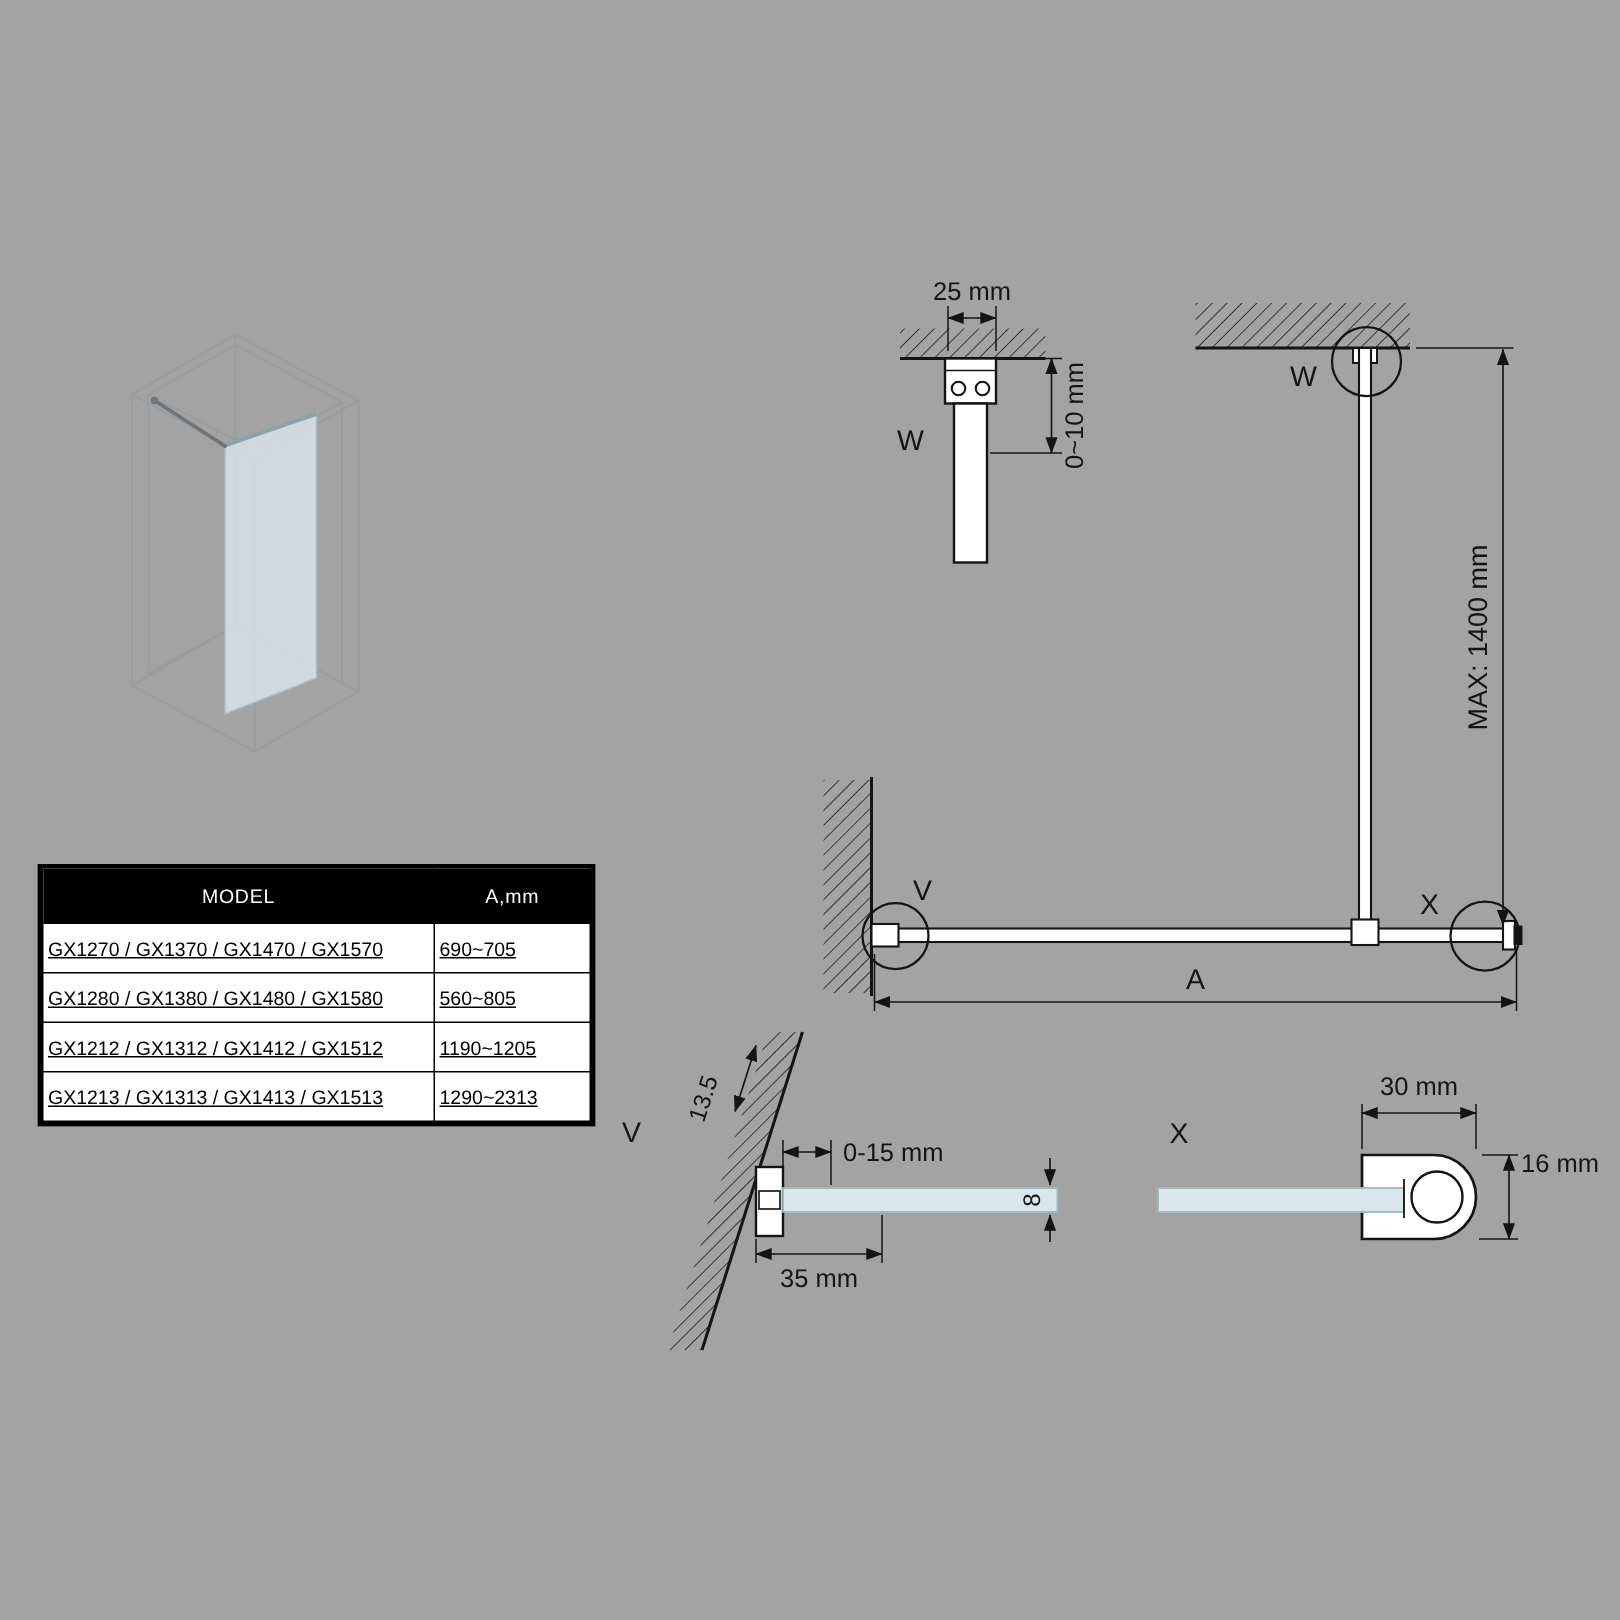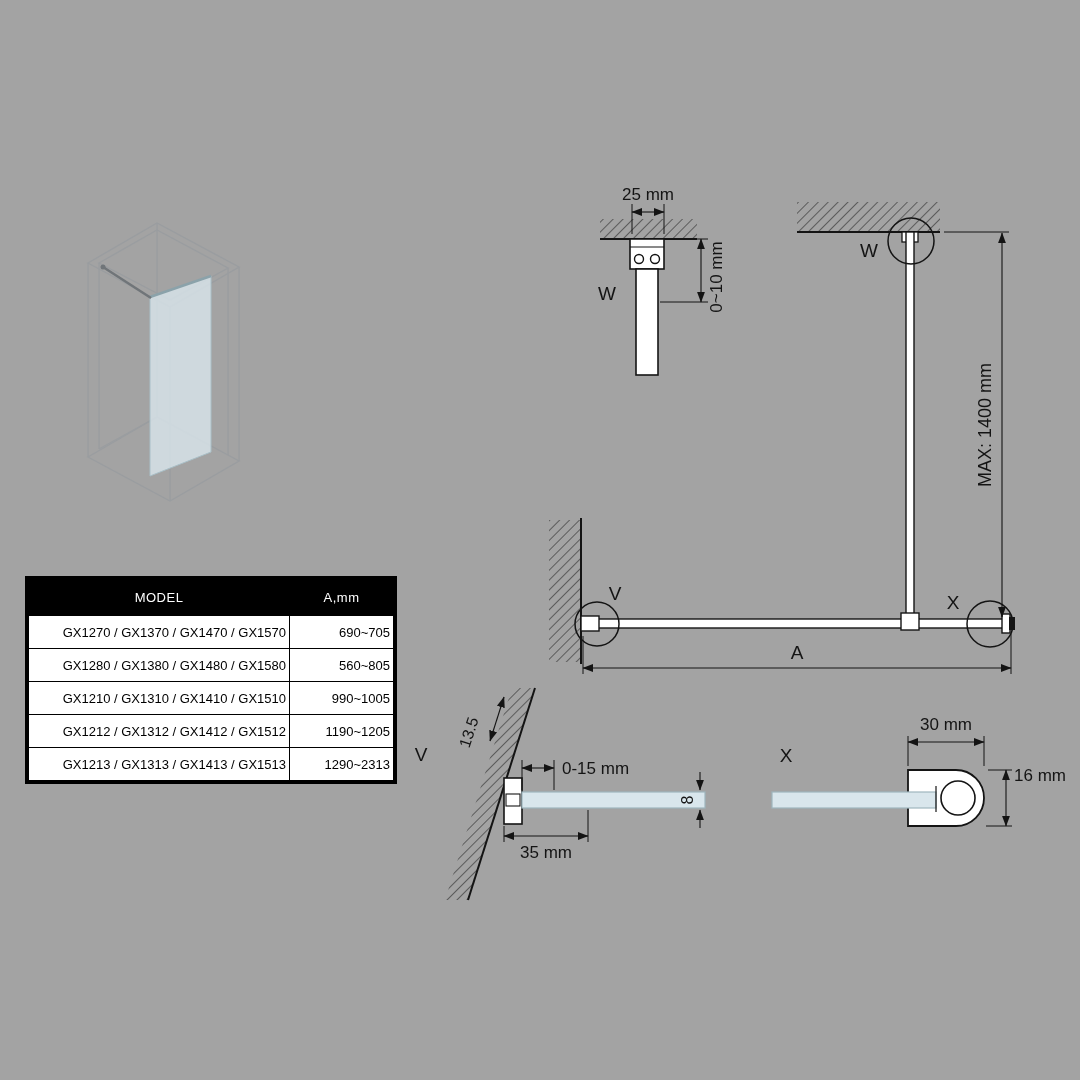--- a/index.html
+++ b/index.html
@@ -6,25 +6,25 @@
   .canvas{position:relative;width:1080px;height:1080px;background:#a3a3a3;overflow:hidden;
           font-family:"Liberation Sans",sans-serif;}
   .canvas > svg{position:absolute;left:0;top:0;}
   .t{font-family:"Liberation Sans",sans-serif;font-size:17px;fill:#141414;}
   .t-lg{font-family:"Liberation Sans",sans-serif;font-size:19px;fill:#141414;}
   .t-xl{font-family:"Liberation Sans",sans-serif;font-size:18px;fill:#141414;}
   .ext{stroke:#141414;stroke-width:1;}
   .dim{stroke:#141414;stroke-width:1.1;fill:none;}
 
   .spec-table{position:absolute;left:25px;top:576px;width:366px;border:3px solid #000;background:#fff;}
-  .spec-table table{width:100%;border-collapse:collapse;table-layout:fixed;}
+  .spec-table table{width:100%;border-collapse:collapse;table-layout:fixed;text-decoration:underline;}
   .spec-table th{background:#000;color:#fff;font-weight:400;font-size:13px;letter-spacing:.5px;
                  height:33px;border:1px solid #000;text-align:center;}
   .spec-table th.model,.spec-table td.model{width:258px;}
-  .spec-table td{border:1px solid #000;font-size:13px;color:#000;text-align:right;height:32px;
+  .spec-table td{border:1px solid #000;font-size:13px;color:#000;text-align:left;height:32px;
                  padding:0 3px;white-space:nowrap;overflow:hidden;}
 </style>
 </head>
 <body>
 
 <div class="canvas">
 
   <svg width="1080" height="1080" viewBox="0 0 1080 1080">
     <defs>
       <pattern id="hatch" width="7" height="7" patternUnits="userSpaceOnUse" patternTransform="rotate(45)">
@@ -170,24 +170,20 @@
       <tbody>
         <tr>
           <td class="model">GX1270 / GX1370 / GX1470 / GX1570</td>
           <td>690~705</td>
         </tr>
         <tr>
           <td class="model">GX1280 / GX1380 / GX1480 / GX1580</td>
           <td>560~805</td>
         </tr>
         <tr>
-          <td class="model">GX1210 / GX1310 / GX1410 / GX1510</td>
-          <td>990~1005</td>
-        </tr>
-        <tr>
           <td class="model">GX1212 / GX1312 / GX1412 / GX1512</td>
           <td>1190~1205</td>
         </tr>
         <tr>
           <td class="model">GX1213 / GX1313 / GX1413 / GX1513</td>
           <td>1290~2313</td>
         </tr>
       </tbody>
     </table>
   </div>

